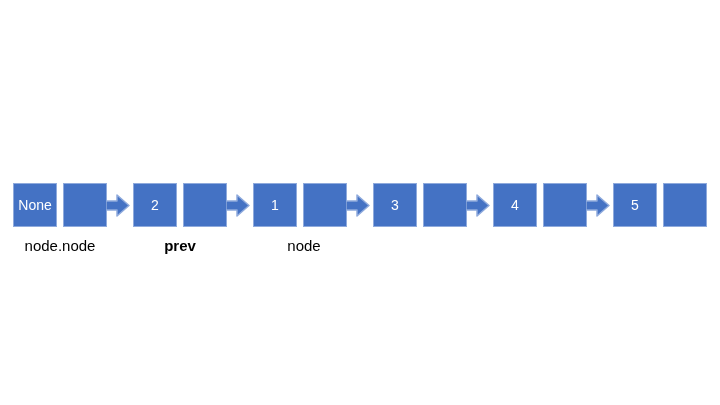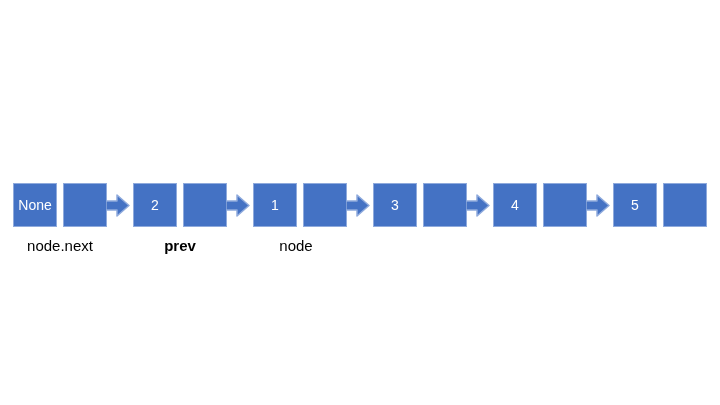--- a/index.html
+++ b/index.html
@@ -51,21 +51,21 @@
     position: absolute;
     top: 237px;
     transform: translateX(-50%);
     color: #000000;
     font-size: 15px;
     line-height: 17px;
     white-space: nowrap;
   }
   .lbl0 { left: 60px; }
   .lbl1 { left: 180px; font-weight: bold; }
-  .lbl2 { left: 296px; }
+  .lbl2 { left: 304px; }
   .n0 { left: 13px; padding-left: 32px; }
   .n1 { left: 133px; }
   .n2 { left: 253px; }
   .n3 { left: 373px; }
   .n4 { left: 493px; }
   .n5 { left: 613px; }
 </style>
 </head>
 <body>
 
@@ -121,17 +121,17 @@
     </svg>
   </div>
 
   <div class="node n5">
     <div class="cell value">
       <span class="val">5</span>
     </div>
     <div class="cell pointer"></div>
   </div>
 
-  <div class="annotation lbl0">node.next</div>
+  <div class="annotation lbl0">node.node</div>
   <div class="annotation lbl1">prev</div>
   <div class="annotation lbl2">node</div>
 
 </div>
 
 </body></html>

